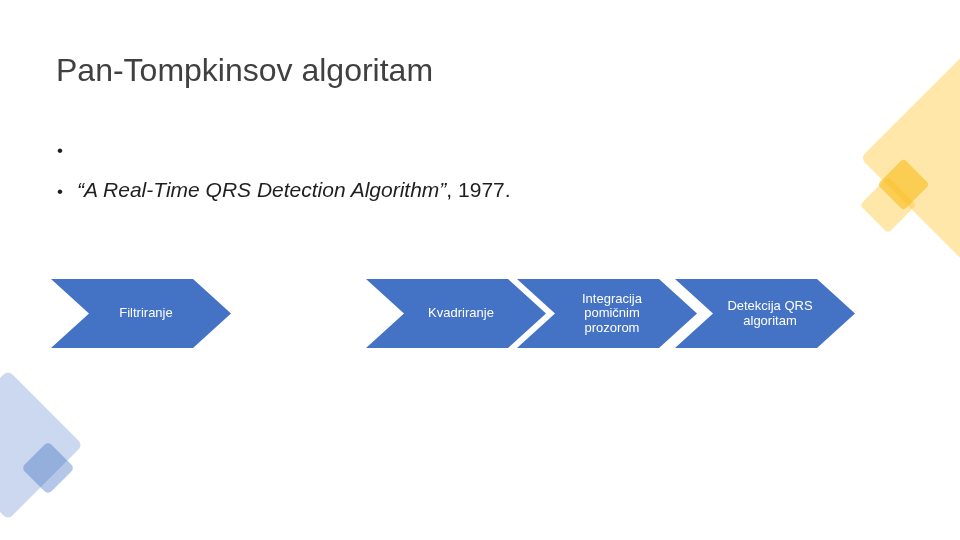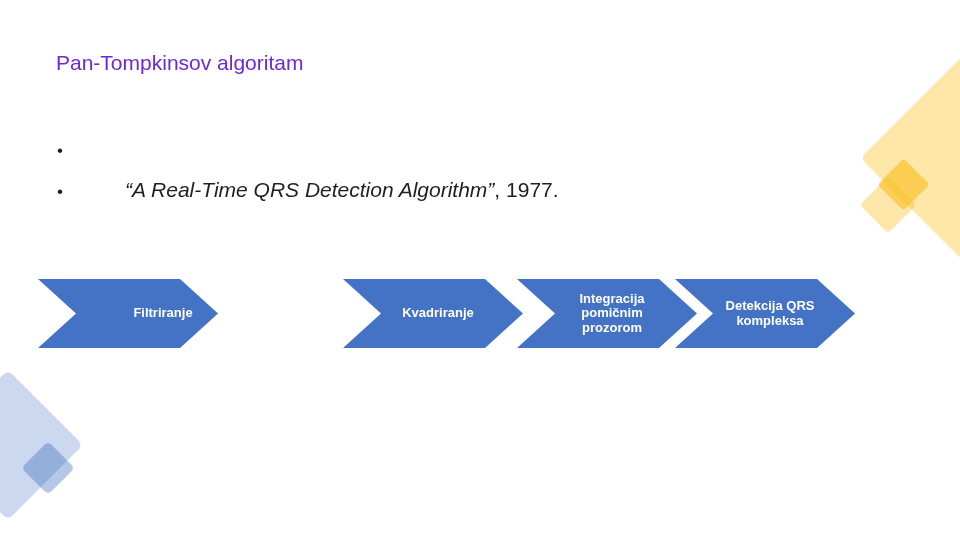--- a/index.html
+++ b/index.html
@@ -8,48 +8,48 @@
     width:960px; height:540px;
     background:#ffffff;
     overflow:hidden;
     font-family:"Liberation Sans", sans-serif;
     margin:0 auto;
   }
 
   
   .title {
     position:absolute; left:56px; top:50px;
-    font-size:21px; line-height:1.25;
-    color:#6d28d9; font-weight:400;
+    font-size:32px; line-height:1.25;
+    color:#404040; font-weight:400;
   }
   .bullets {
     position:absolute; left:57px; top:131px;
     font-size:21px; line-height:39px; color:#1F1F1F;
   }
   .bullet-row { display:flex; align-items:baseline; }
   .bullet-marker { width:20px; flex:0 0 20px; font-size:17px; color:#1F1F1F; }
-  .quote-italic { font-style:italic;margin-left:48px; }
+  .quote-italic { font-style:italic; }
 
   
   .flow { position:absolute; left:0; top:279px; height:69px; width:960px; }
   .chevron {
     position:absolute; top:0;
     width:180px; height:69px;
     background:#4472C4;
     clip-path:polygon(0 0, 142px 0, 180px 50%, 142px 100%, 0 100%, 38px 50%);
     display:flex; align-items:center; justify-content:center;
     padding-left:10px; box-sizing:border-box;
   }
   .chevron-label {
     display:block; width:110px;
     text-align:center;
-    color:#FFFFFF; font-weight:bold;
+    color:#FFFFFF; font-weight:normal;
     font-size:13px; line-height:14.5px;
   }
-  .c0 { left:38px;justify-content:flex-end; }  .c1 { left:201px; } .c2 { left:343px; }
+  .c0 { left:51px; }  .c1 { left:201px; } .c2 { left:366px; }
   .c3 { left:517px; } .c4 { left:675px; }
 
   
   .diamond { position:absolute; transform:rotate(45deg); }
   .y-large  { left:896px; top:72px;  width:172px; height:172px; border-radius:6px; background:rgba(252,198,48,0.42); }
   .y-small  { left:868px; top:185px; width:40px;  height:40px;  border-radius:4px; background:rgba(252,198,48,0.42); }
   .y-medium { left:885px; top:166px; width:37px;  height:37px;  border-radius:4px; background:rgba(249,191,35,0.65); }
   .b-large  { left:-45px; top:392px; width:106px; height:106px; border-radius:6px; background:rgba(68,114,196,0.28); }
   .b-medium { left:29px;  top:449px; width:38px;  height:38px;  border-radius:5px; background:rgba(68,114,196,0.40); }
 </style>
@@ -80,17 +80,17 @@
     <div class="chevron c0">
       <span class="chevron-label">Filtriranje</span>
     </div>
     <div class="chevron c2">
       <span class="chevron-label">Kvadriranje</span>
     </div>
     <div class="chevron c3">
       <span class="chevron-label">Integracija pomičnim prozorom</span>
     </div>
     <div class="chevron c4">
-      <span class="chevron-label">Detekcija QRS kompleksa</span>
+      <span class="chevron-label">Detekcija QRS algoritam</span>
     </div>
   </div>
 
 </div>
 
 </body></html>

